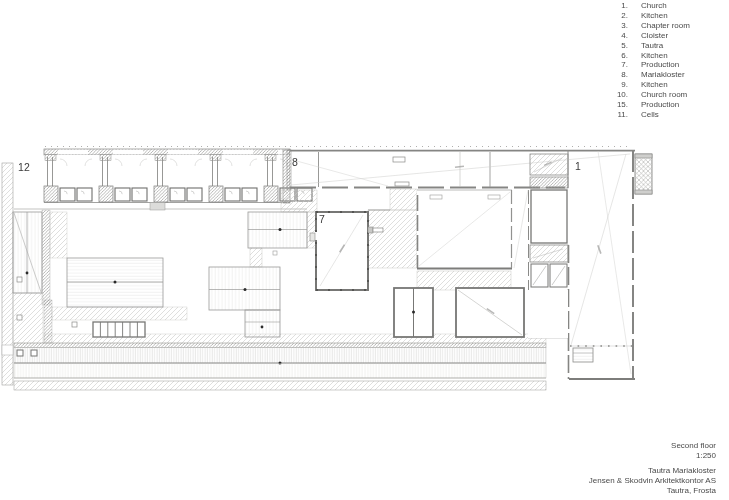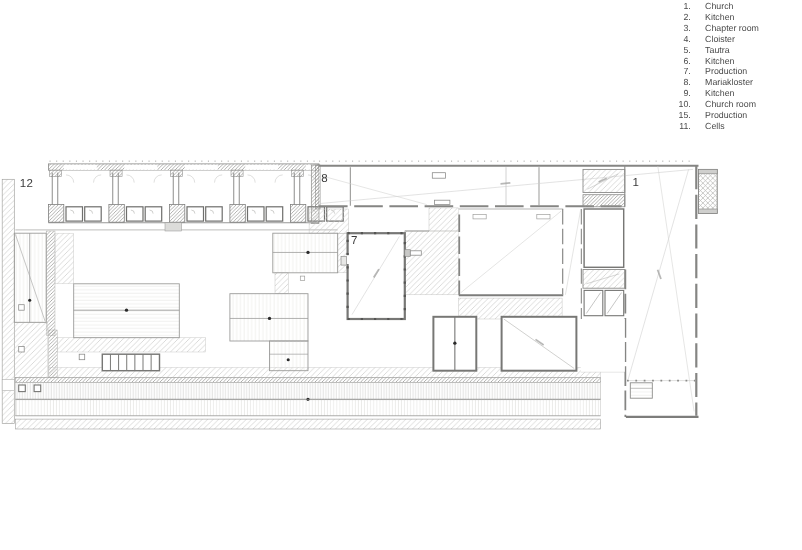--- a/index.html
+++ b/index.html
@@ -284,14 +284,22 @@
     <div class="legend-row">
         <span class="legend-num">15.</span>
         <span class="legend-label">Production</span>
       </div>
     <div class="legend-row">
         <span class="legend-num">11.</span>
         <span class="legend-label">Cells</span>
       </div>
   </div>
 
+  <div class="titleblock">
+    <div class="line">Second floor</div>
+    <div class="line">1:250</div>
+    <div class="tb-gap"></div>
+    <div class="line">Tautra Mariakloster</div>
+    <div class="line">Jensen &amp; Skodvin Arkitektkontor AS</div>
+    <div class="line">Tautra, Frosta</div>
+  </div>
 
 </div>
 
 </body></html>

